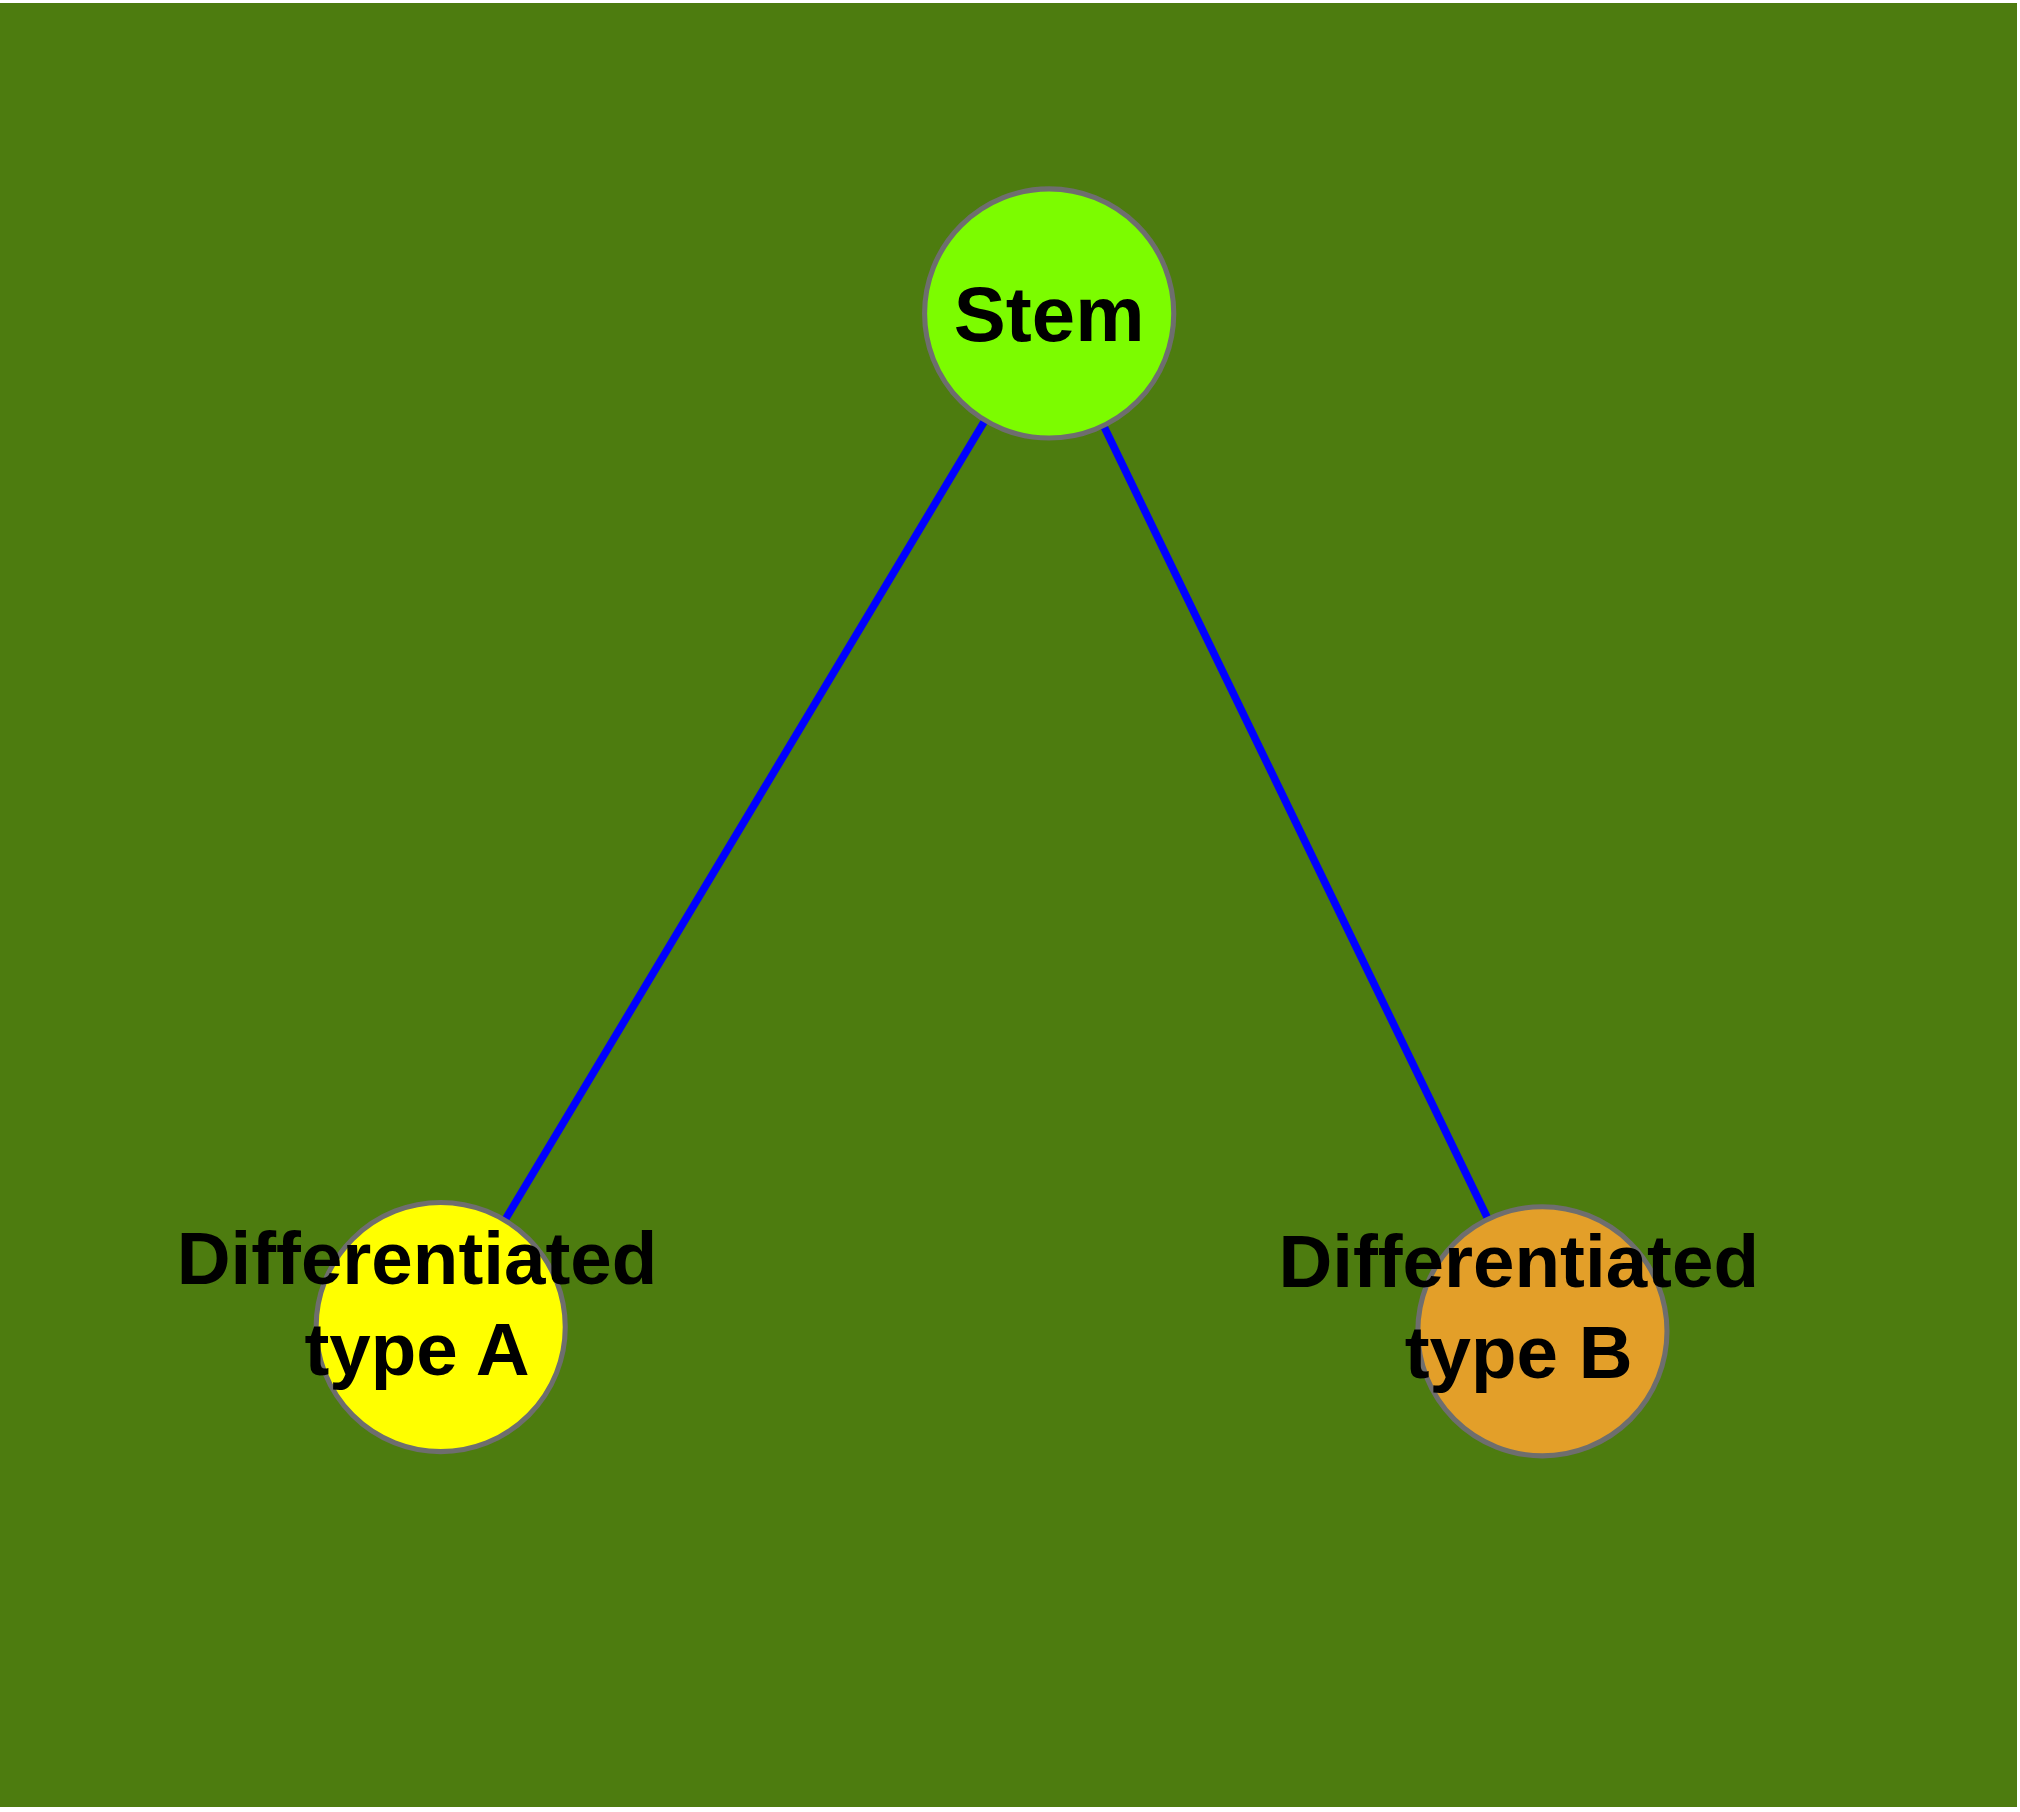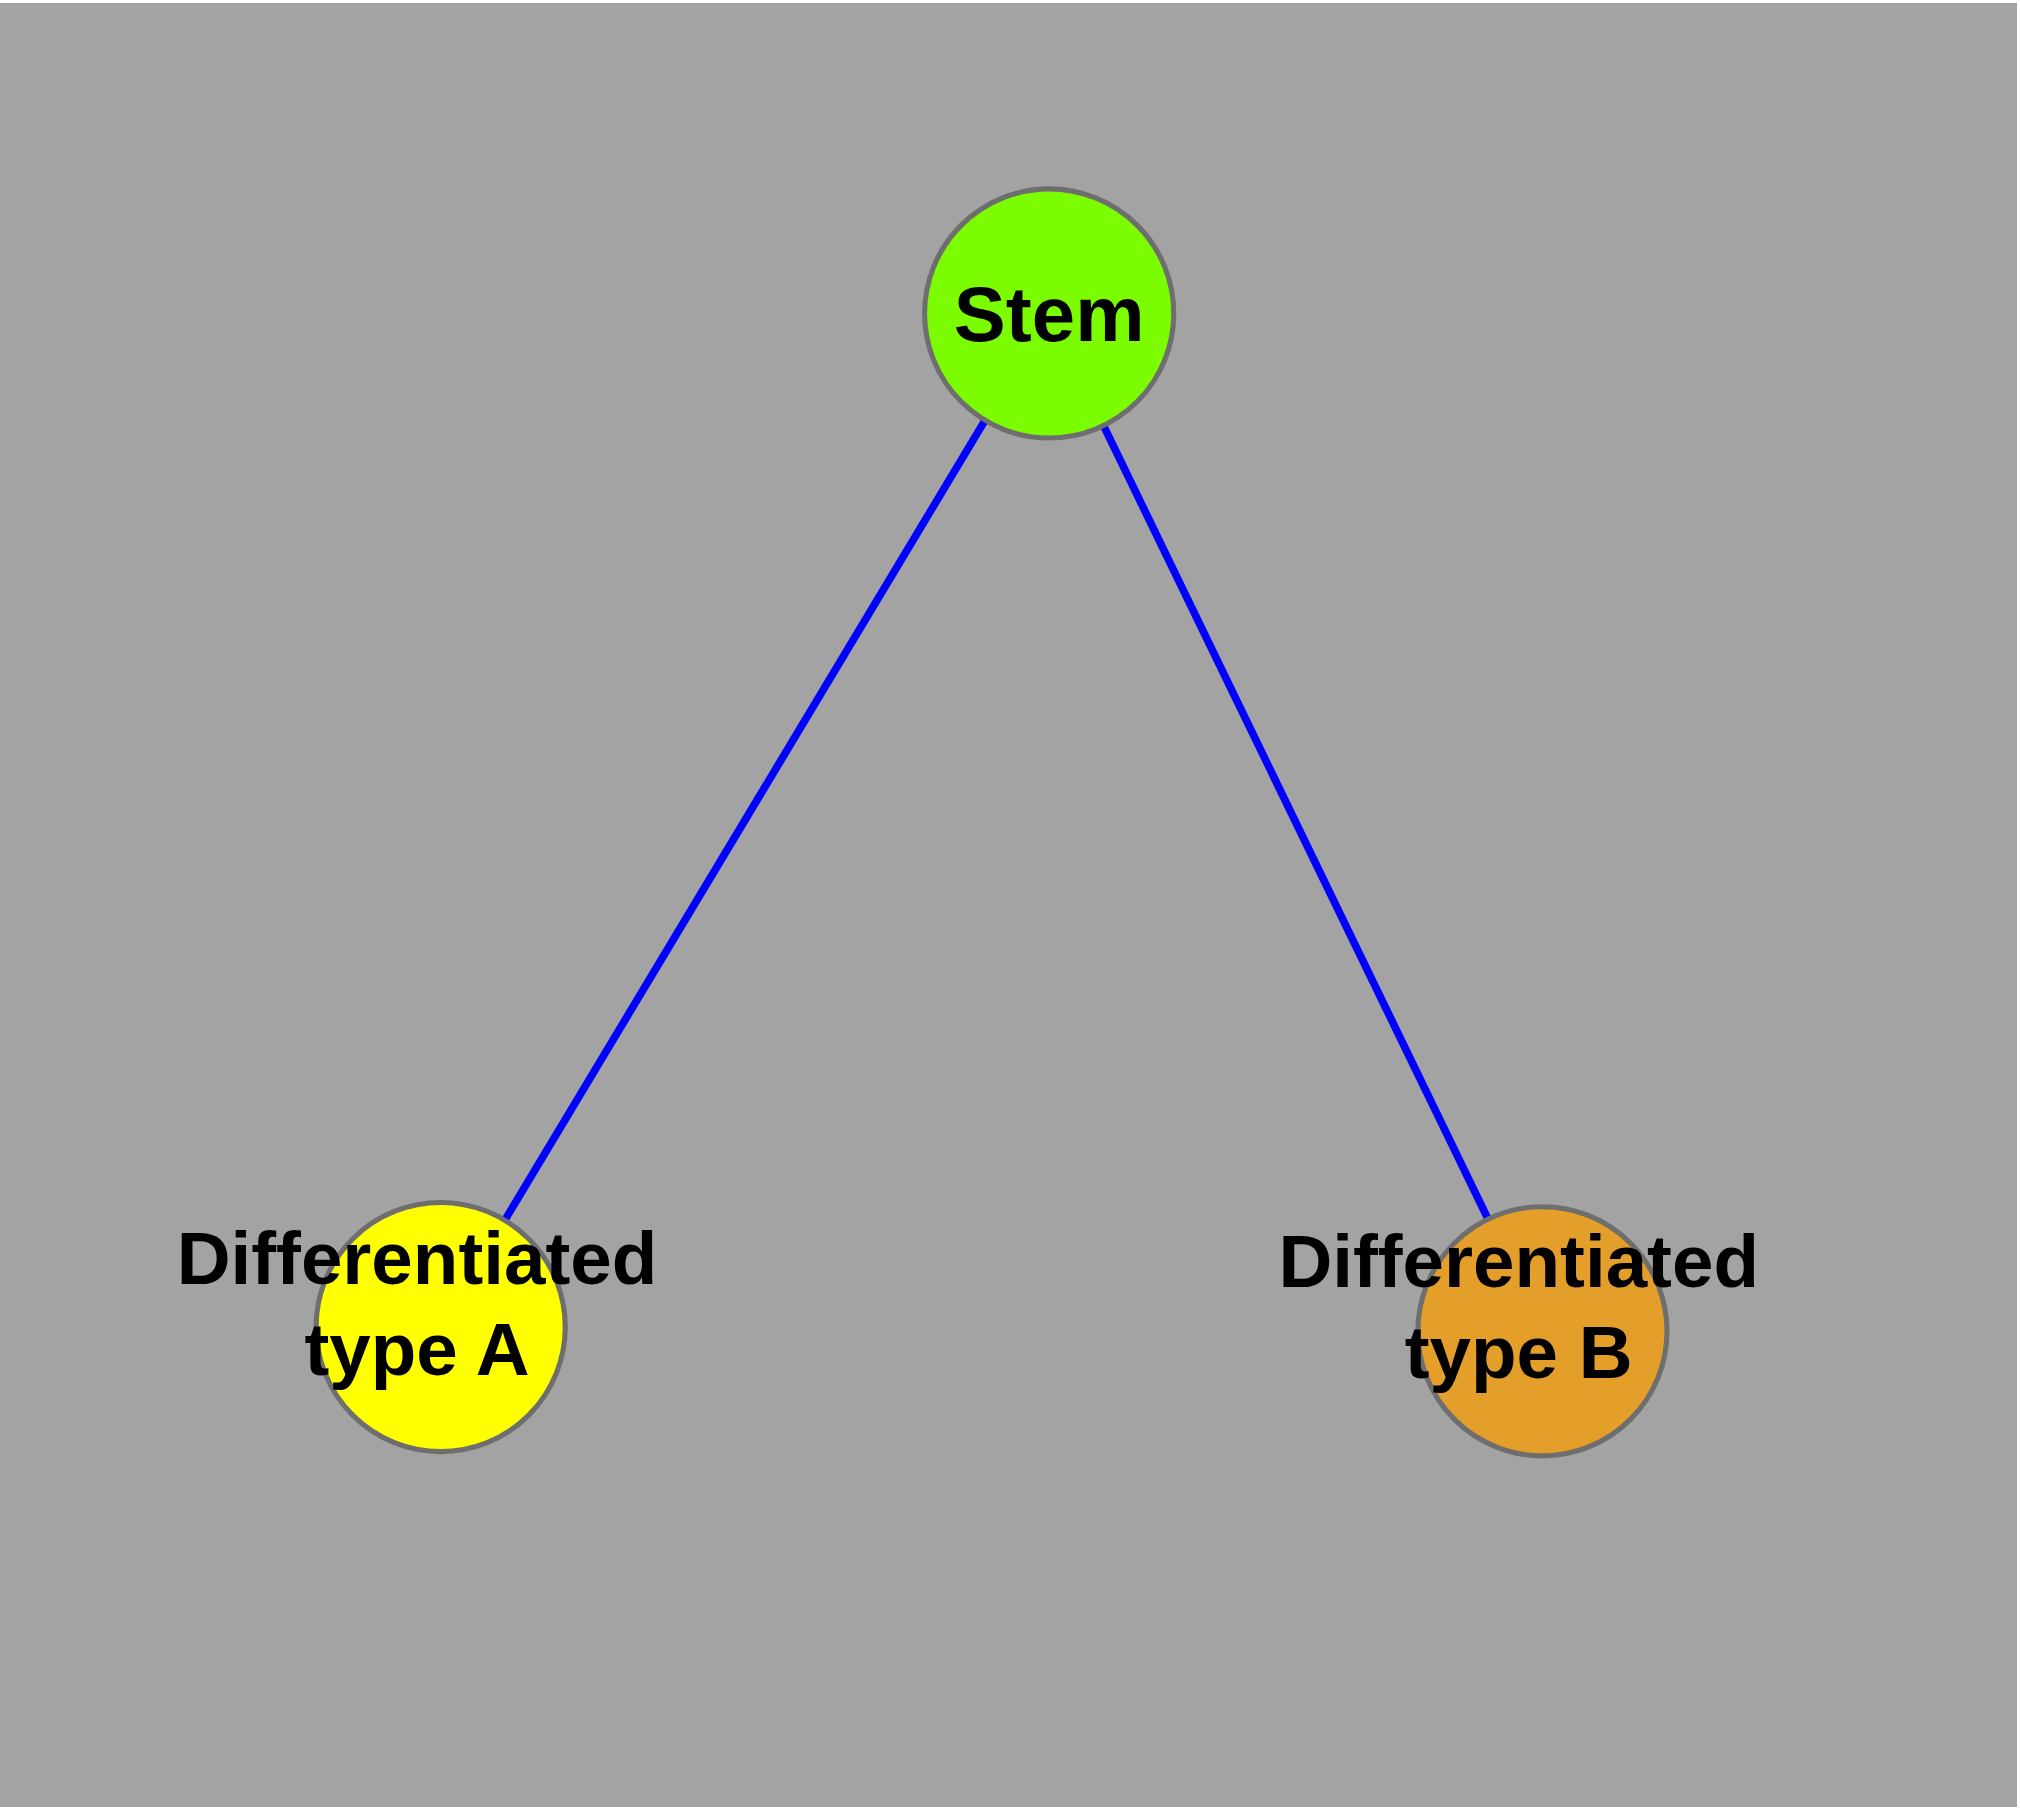--- a/index.html
+++ b/index.html
@@ -52,21 +52,21 @@
   .label-line {
     font-family: "Liberation Sans", sans-serif;
     font-weight: bold;
     fill: #000000;
     text-anchor: middle;
   }
 </style>
 </head>
 <body style="background: rgb(255, 255, 255);">
 
-<div id="graph-canvas" style="background: #a3a3a3; width: 2017px; height: 1804px;">
+<div id="graph-canvas" style="background: #4d7c0f; width: 2017px; height: 1804px;">
   <svg id="graph-svg" viewBox="0 0 2380 2128">
 
     <g>
       <line class="edge-line" x1="1238" y1="366" x2="520" y2="1562" stroke="#0000ff" stroke-width="9"></line>
       <line class="edge-line" x1="1238" y1="366" x2="1820" y2="1567" stroke="#0000ff" stroke-width="9"></line>
     </g>
 
     <g>
 
       <g>

